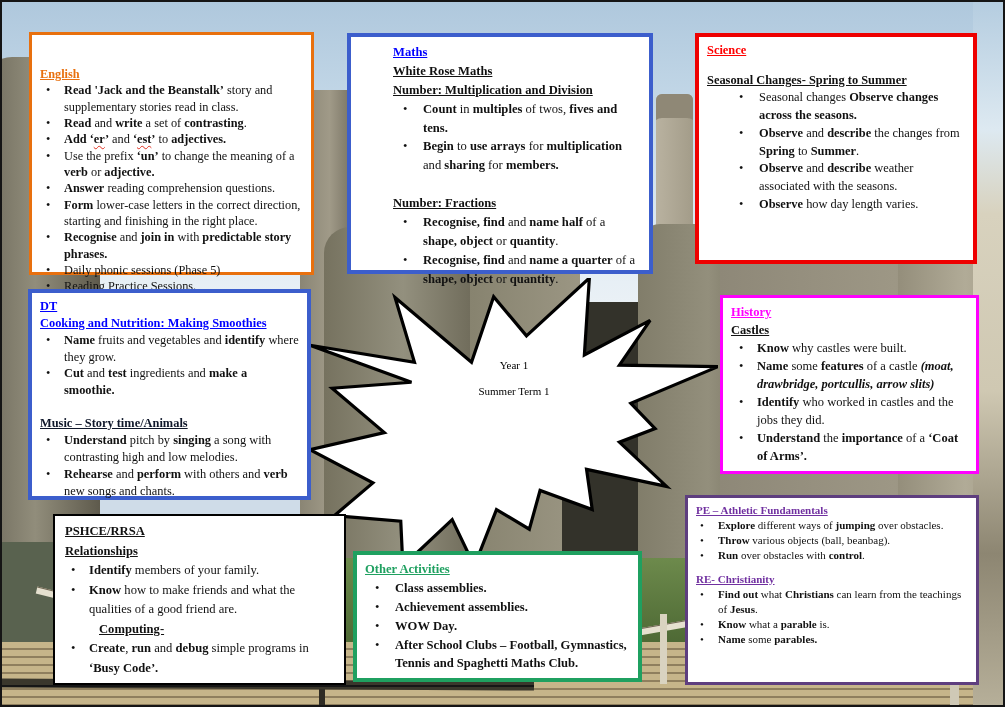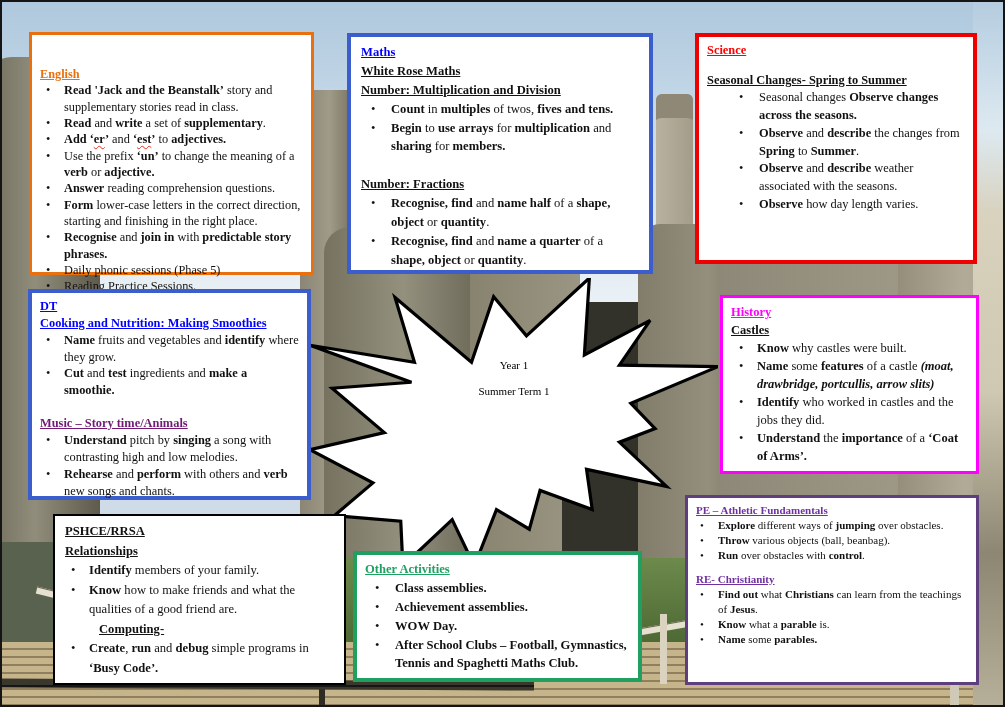--- a/index.html
+++ b/index.html
@@ -65,21 +65,21 @@
   .bhead.ind{margin-left:34px;}
   .bullet{display:flex;align-items:flex-start;}
   .bm{flex:0 0 24px;padding-left:6px;}
   .bt{flex:1 1 auto;}
   .spacer{height:15px;}
   .sq{text-decoration-line:underline;text-decoration-style:wavy;text-decoration-color:#e03020;text-decoration-thickness:1px;text-underline-offset:2px;text-align:center;}
 
   #box-english{left:27px;top:30px;width:285px;height:243px;border-width:3px;}
   #box-english .content{font-size:12.3px;line-height:1.33;margin-top:26px;}
 
-  #box-maths{left:345px;top:31px;width:306px;height:241px;border-width:4px;}
+  #box-maths{left:345px;top:31px;width:306px;height:241px;border-width:4px;padding-left:32px;}
   #box-maths .content{font-size:12.6px;line-height:1.5;padding:6px 10px;}
   #box-maths .bm{flex-basis:30px;padding-left:10px;}
   #box-maths .spacer{height:19px;}
 
   #box-science{left:693px;top:31px;width:282px;height:231px;border-width:4px;}
   #box-science .content{font-size:12.4px;line-height:1.43;}
   #box-science .bm{flex-basis:26px;margin-left:26px;}
   #box-science .spacer{height:12px;}
 
   #box-dt{left:26px;top:287px;width:283px;height:211px;border-width:4px;}
@@ -145,21 +145,21 @@
 
   <div class="box" id="box-english" style="border-color: rgb(232, 112, 14);">
     <div class="content">
         <div class="bhead" style="color: rgb(232, 112, 14);"><span class="ul">English</span></div>
         <div class="bullet">
           <span class="bm">•</span>
           <span class="bt"><b>Read 'Jack and the Beanstalk’</b> story and supplementary stories read in class.</span>
         </div>
         <div class="bullet">
           <span class="bm">•</span>
-          <span class="bt"><b>Read</b> and <b>write</b> a set of <b>supplementary</b>.</span>
+          <span class="bt"><b>Read</b> and <b>write</b> a set of <b>contrasting</b>.</span>
         </div>
         <div class="bullet">
           <span class="bm">•</span>
           <span class="bt"><b>Add ‘<span class="sq">er</span>’</b> and <b>‘<span class="sq">est</span>’</b> to <b>adjectives.</b></span>
         </div>
         <div class="bullet">
           <span class="bm">•</span>
           <span class="bt">Use the prefix <b>‘un’</b> to change the meaning of a <b>verb</b> or <b>adjective.</b></span>
         </div>
         <div class="bullet">
@@ -238,21 +238,21 @@
         <div class="bhead" style="color: rgb(0, 0, 255);"><span class="ul">Cooking and Nutrition: Making Smoothies</span></div>
         <div class="bullet">
           <span class="bm">•</span>
           <span class="bt"><b>Name</b> fruits and vegetables and <b>identify</b> where they grow.</span>
         </div>
         <div class="bullet">
           <span class="bm">•</span>
           <span class="bt"><b>Cut</b> and <b>test</b> ingredients and <b>make a smoothie.</b></span>
         </div>
         <div class="spacer"></div>
-        <div class="bhead" style="color: #701a75;"><span class="ul">Music – Story time/Animals</span></div>
+        <div class="bhead" style="color: #0f172a;"><span class="ul">Music – Story time/Animals</span></div>
         <div class="bullet">
           <span class="bm">•</span>
           <span class="bt"><b>Understand</b> pitch by <b>singing</b> a song with contrasting high and low melodies.</span>
         </div>
         <div class="bullet">
           <span class="bm">•</span>
           <span class="bt"><b>Rehearse</b> and <b>perform</b> with others and <b>verb</b> new songs and chants.</span>
         </div>
       </div>
   </div>

